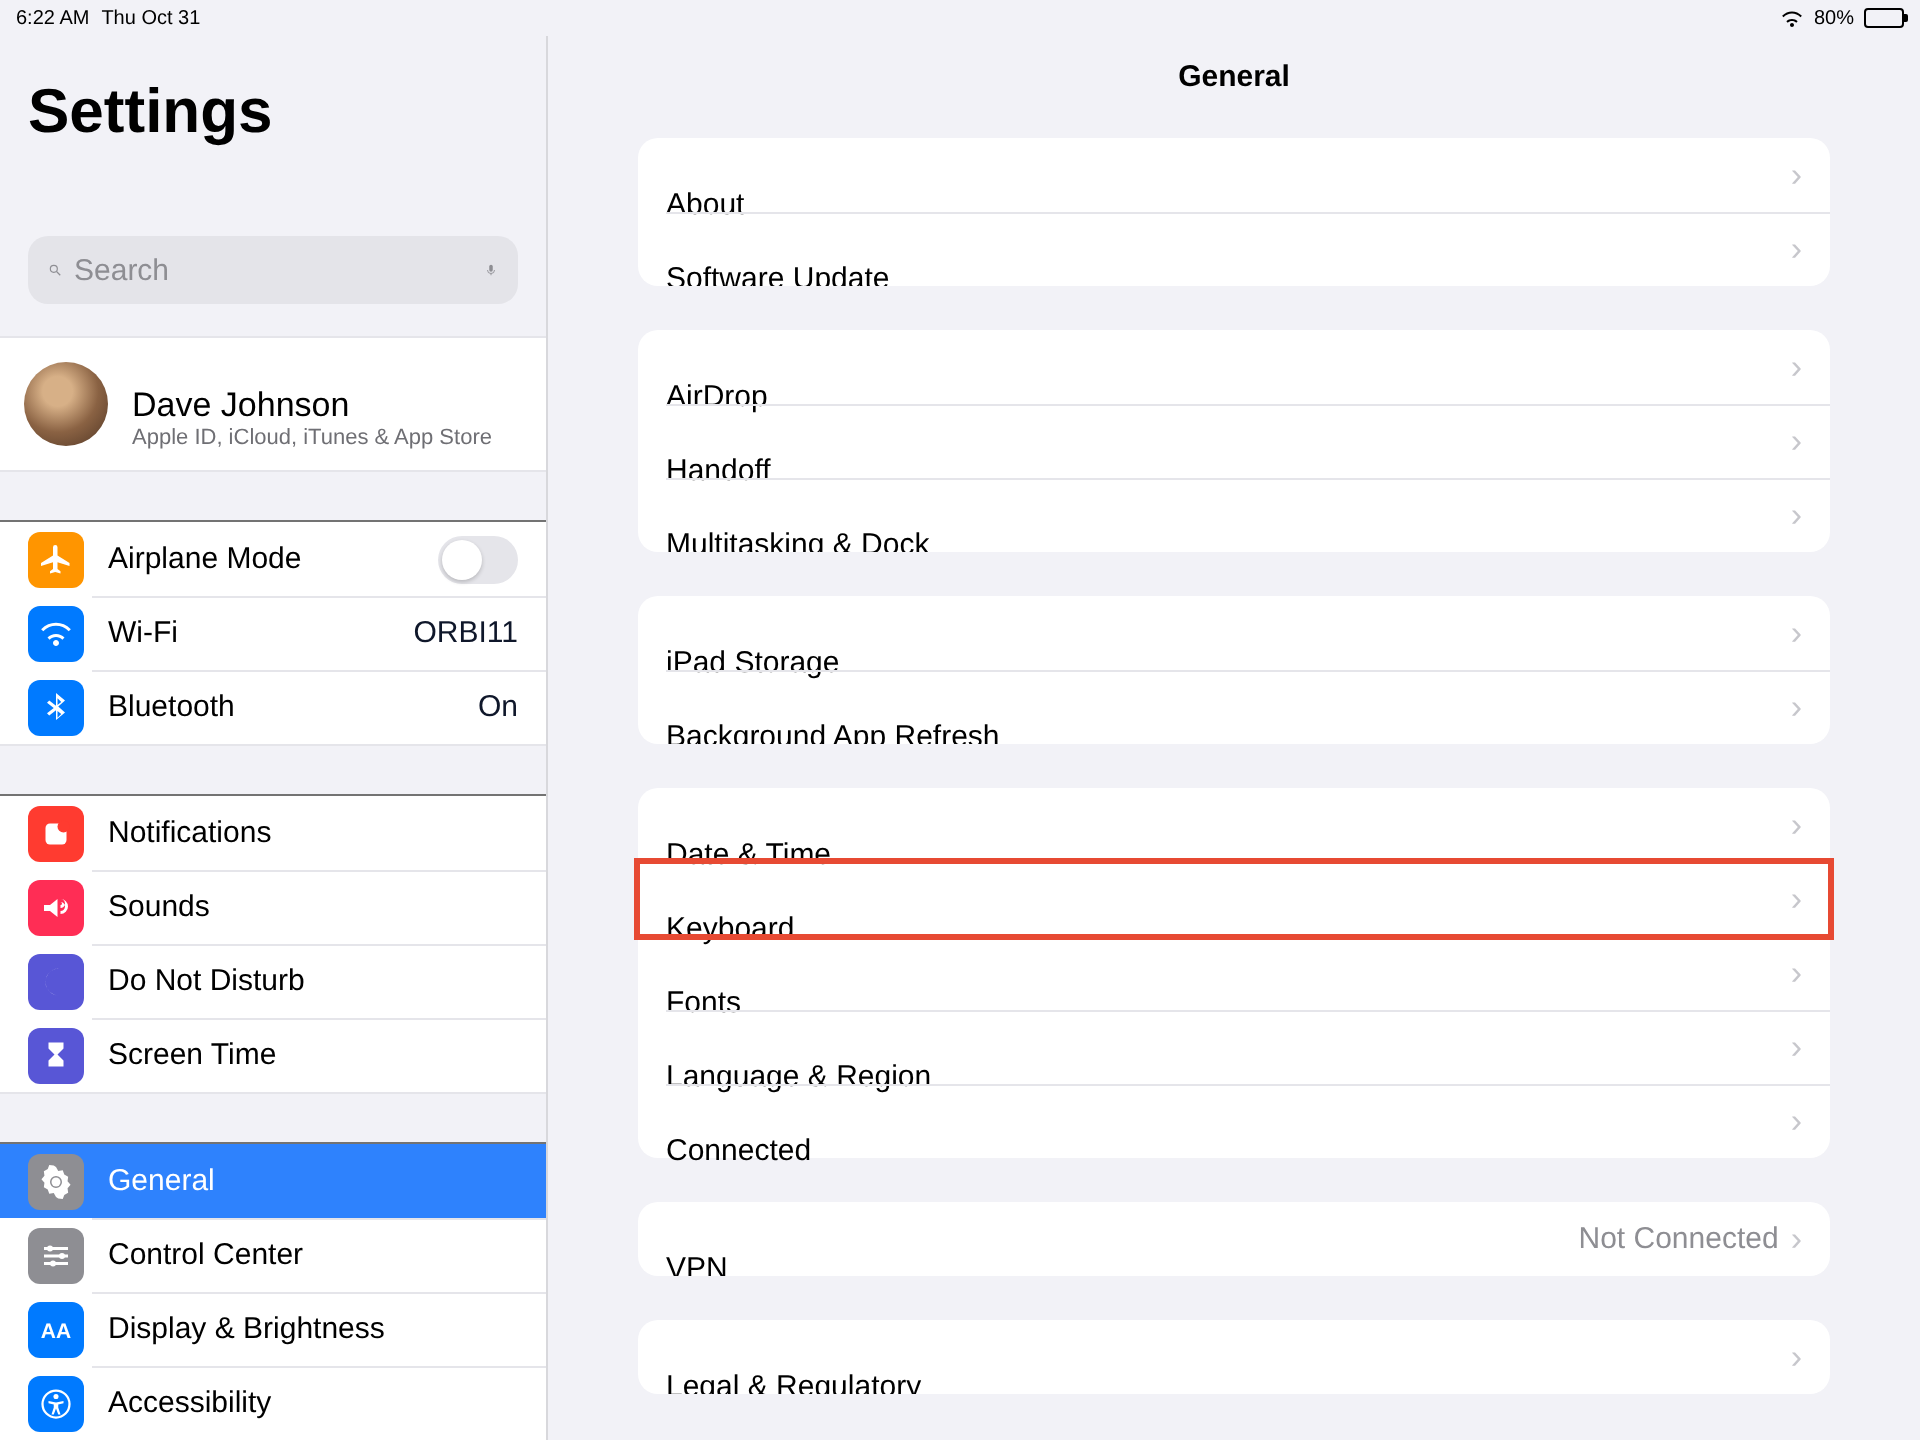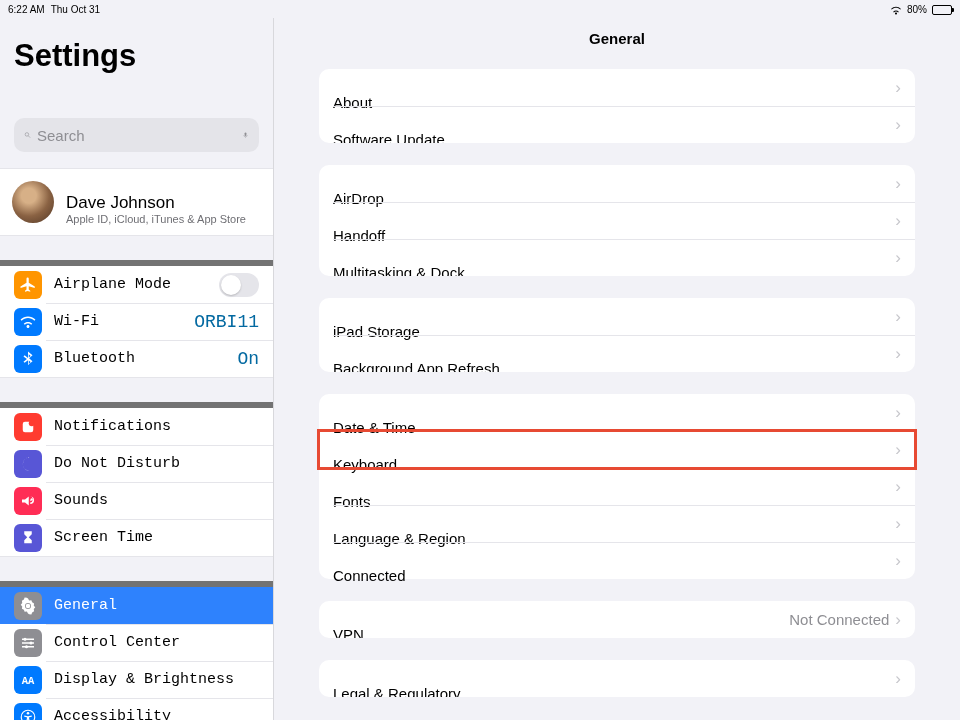--- a/index.html
+++ b/index.html
@@ -1,44 +1,44 @@
 <!DOCTYPE html>
 <html><head>
 <meta charset="utf-8">
 <style>
   * { box-sizing: border-box; margin: 0; padding: 0; }
   html, body { width: 960px; height: 720px; overflow: hidden; font-family: -apple-system, "Helvetica Neue", Arial, sans-serif; background: #f2f2f7; color: #000; }
   .statusbar { height: 18px; display: flex; justify-content: space-between; align-items: center; padding: 0 8px; font-size: 10px; color: #000; }
   .statusbar .left { display: flex; gap: 6px; }
-  .statusbar .right { display: flex; gap: 5px; align-items: flex-end; }
+  .statusbar .right { display: flex; gap: 5px; align-items: flex-start; }
   .battery-icon { width: 20px; height: 10px; border: 1px solid #000; border-radius: 2px; position: relative; }
   .battery-icon::after { content: ""; position: absolute; right: -3px; top: 2px; width: 2px; height: 4px; background: #000; border-radius: 0 1px 1px 0; }
   .battery-icon .fill { background: #000; height: 100%; width: 80%; border-radius: 1px; }
 
   .app { display: flex; height: 702px; }
   .sidebar { width: 274px; background: #f2f2f7; border-right: 1px solid #d8d8dc; display: flex; flex-direction: column; overflow-y: hidden; }
   .sidebar-top { padding: 20px 14px 6px 14px; }
   .settings-title { font-size: 31px; font-weight: 700; margin-bottom: 8px; }
   .search { display: flex; align-items: center; background: #e4e4e9; border-radius: 10px; height: 34px; padding: 0 10px; gap: 6px; color: #8e8e93; margin-top: 44px; }
   .search input { flex: 1; border: none; background: transparent; font-size: 15px; color: #000; outline: none; }
   .search input::placeholder { color: #8e8e93; }
   .mic-icon { width: 14px; height: 14px; color: #8e8e93; }
   .search-icon { width: 14px; height: 14px; }
 
   .profile { display: flex; align-items: center; background: #fff; padding: 10px 12px; border-top: 1px solid #e5e5ea; border-bottom: 1px solid #e5e5ea; margin-top: 10px; gap: 12px; }
   .avatar { width: 42px; height: 42px; border-radius: 50%; background: radial-gradient(circle at 40% 35%, #d7b087 20%, #8a6243 55%, #4f3524 100%); }
   .profile-text .name { font-size: 17px; font-weight: 500; margin-top: 14px; }
   .profile-text .sub { font-size: 11px; color: #6f6f74; }
 
-  .group { margin-top: 24px; background: #fff; border-top: 6px solid #737373; border-bottom: 1px solid #e5e5ea; font-family: Liberation Mono, monospace; }
+  .group { margin-top: 24px; background: #fff; border-top: 1px solid #737373; border-bottom: 1px solid #e5e5ea; }
   .row { display: flex; align-items: center; height: 37px; padding: 0 14px; gap: 12px; position: relative; }
   .row + .row::before { content: ""; position: absolute; left: 46px; right: 0; top: 0; height: 1px; background: #e5e5ea; }
   .row .icon-wrap { width: 28px; height: 28px; border-radius: 6px; display: flex; align-items: center; justify-content: center; flex-shrink: 0; }
   .row .label { flex: 1; font-size: 15px; }
-  .row .value { font-size: 18px; color: #0369a1; }
+  .row .value { font-size: 15px; color: #0f172a; }
   .row.selected { background: #2e82fd; }
   .row.selected .label { color: #fff; }
   .row.selected::before { display: none; }
 
   .toggle { width: 40px; height: 24px; background: #e5e5ea; border-radius: 12px; position: relative; }
   .toggle::after { content: ""; position: absolute; width: 20px; height: 20px; background: #fff; border-radius: 50%; top: 2px; left: 2px; box-shadow: 0 1px 2px rgba(0,0,0,.2); }
 
   .content { flex: 1; background: #f2f2f7; overflow-y: hidden; }
   .content-header { text-align: center; font-size: 15px; font-weight: 600; padding: 12px 0; }
   .content-body { padding: 10px 45px 0 45px; }
@@ -131,34 +131,34 @@
       <div class="row">
         <span class="icon-wrap" style="background:#ff3b30">
           <svg class="icon-svg" viewBox="0 0 24 24">
               <rect x="5" y="5" width="14" height="14" rx="3" fill="#fff"></rect>
               <circle cx="17" cy="7" r="4" fill="#ff3b30"></circle>
             </svg>
         </span>
         <span class="label">Notifications</span>
       </div>
       <div class="row">
+        <span class="icon-wrap" style="background:#ff2d55">
+          <svg class="icon-svg" viewBox="0 0 24 24">
+              <path fill="#fff" d="M4 10v4h4l5 4V6L8 10H4zm11 2a3 3 0 000-6v2a1 1 0 010 2v2zm0 4v-2a3 3 0 000-6V6a5 5 0 010 10z"></path>
+            </svg>
+        </span>
+        <span class="label">Sounds</span>
+      </div>
+      <div class="row">
         <span class="icon-wrap" style="background:#5856d6">
           <svg class="icon-svg" viewBox="0 0 24 24">
               <path fill="#fff" d="M14 3a9 9 0 100 18 9 9 0 01-1-17.94A9 9 0 0014 3z"></path>
             </svg>
         </span>
         <span class="label">Do Not Disturb</span>
-      </div>
-      <div class="row">
-        <span class="icon-wrap" style="background:#ff2d55">
-          <svg class="icon-svg" viewBox="0 0 24 24">
-              <path fill="#fff" d="M4 10v4h4l5 4V6L8 10H4zm11 2a3 3 0 000-6v2a1 1 0 010 2v2zm0 4v-2a3 3 0 000-6V6a5 5 0 010 10z"></path>
-            </svg>
-        </span>
-        <span class="label">Sounds</span>
       </div>
       <div class="row">
         <span class="icon-wrap" style="background:#5856d6">
           <svg class="icon-svg" viewBox="0 0 24 24">
               <path fill="#fff" d="M7 3h10v4l-4 4 4 4v4H7v-4l4-4-4-4V3z"></path>
             </svg>
         </span>
         <span class="label">Screen Time</span>
       </div>
     </div>

